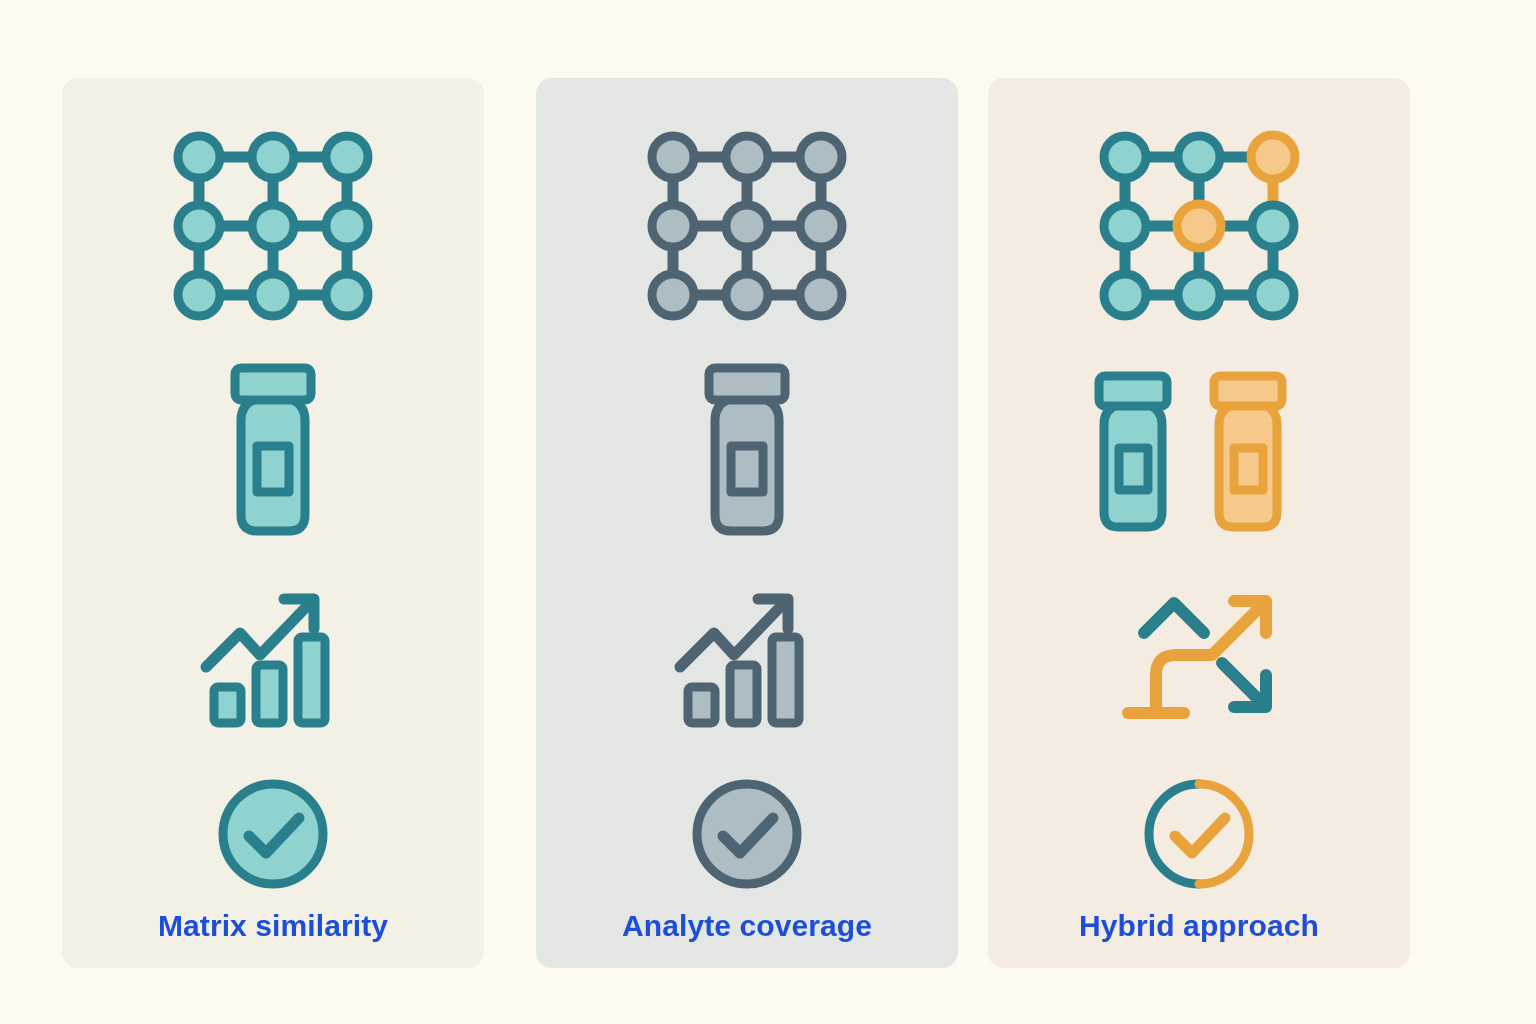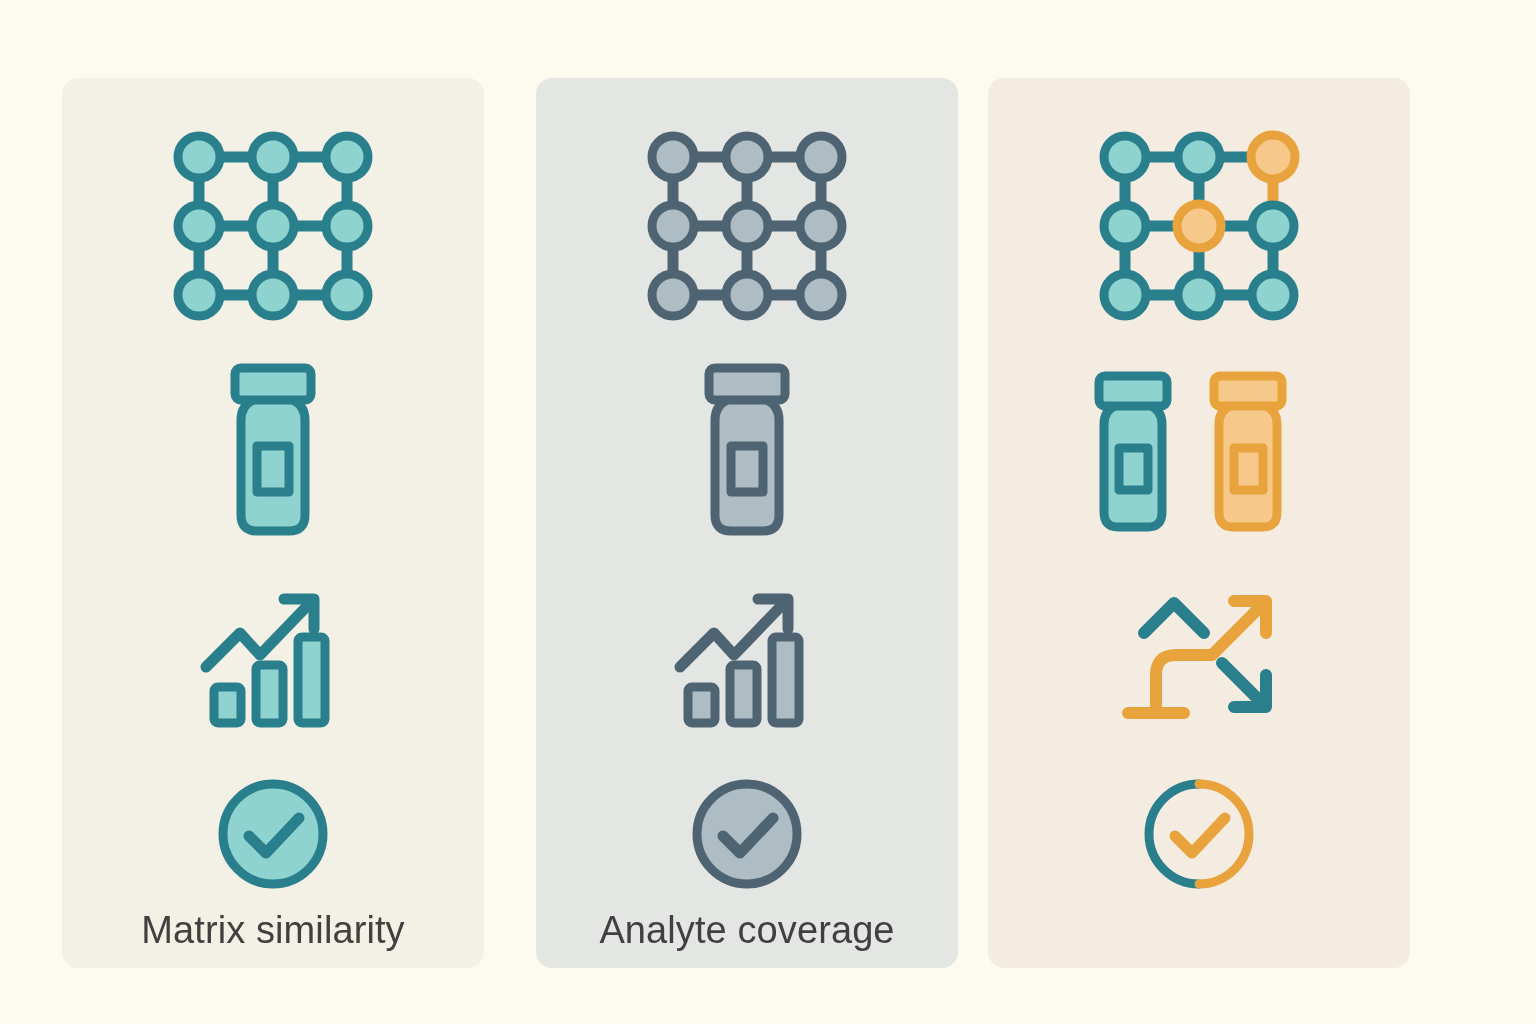--- a/index.html
+++ b/index.html
@@ -48,23 +48,23 @@
 
   .icon-slot { display: flex; align-items: center; justify-content: center; }
   .slot-grid  { height: 215px; }
   .slot-vial  { height: 215px; margin-top: 12px; }
   .slot-chart { height: 175px; margin-top: 10px; }
   .slot-check { height: 150px; margin-top: 14px; }
 
   .card-label {
     width: 100%;
     text-align: center;
-    font-size: 38px;
-    font-weight: normal;
-    color: #404040;
+    font-size: 30px;
+    font-weight: bold;
+    color: #1d4ed8;
     letter-spacing: 0.1px;
     margin-bottom: 40px;
   }
 
   svg { display: block; overflow: visible; }
 </style>
 </head>
 <body>
 
 <div class="board">
@@ -272,15 +272,16 @@
 
       <div class="icon-slot slot-check">
         <svg width="120" height="120" viewBox="0 0 120 120">
           <path d="M60 110 A50 50 0 1 1 60 10" fill="none" stroke="#2a7f8c" stroke-width="9" stroke-linecap="round"></path>
           <path d="M60 10 A50 50 0 1 1 60 110" fill="none" stroke="#e8a33d" stroke-width="9" stroke-linecap="round"></path>
           <polyline points="36,62 53,79 86,44" fill="none" stroke="#e8a33d" stroke-width="11" stroke-linecap="round" stroke-linejoin="round"></polyline>
         </svg>
       </div>
 
     </div>
+    <div class="card-label">Hybrid approach</div>
   </div>
 
 </div>
 
 </body></html>

